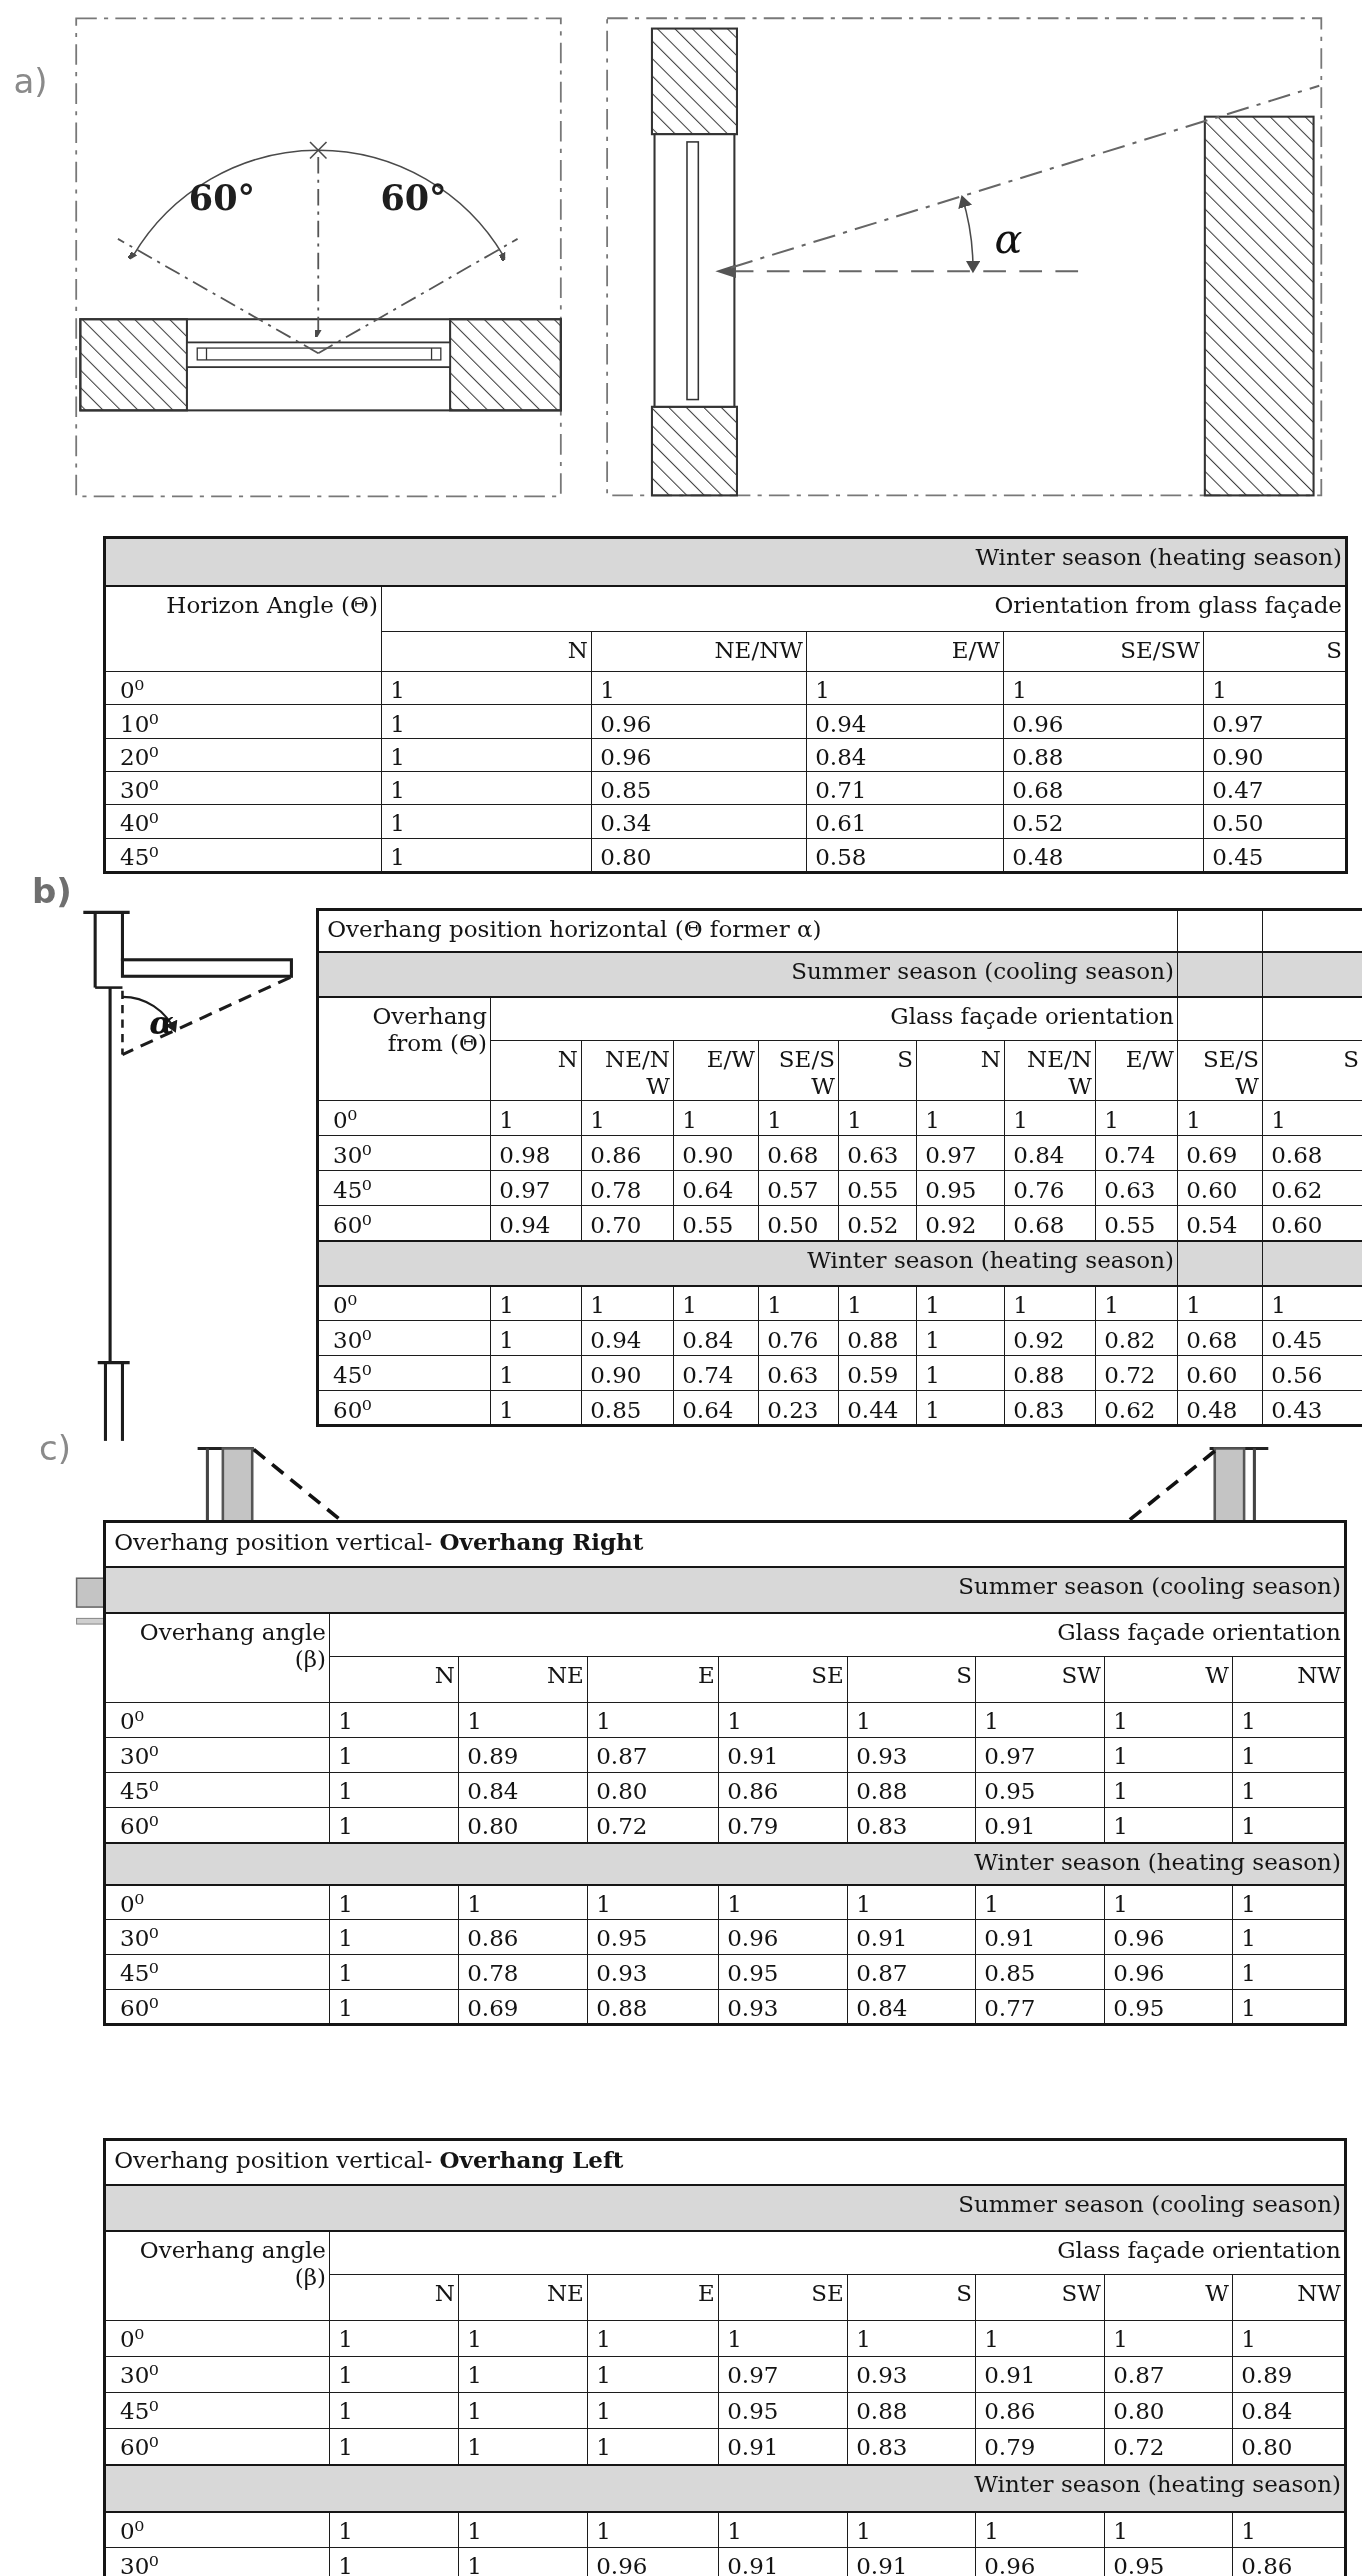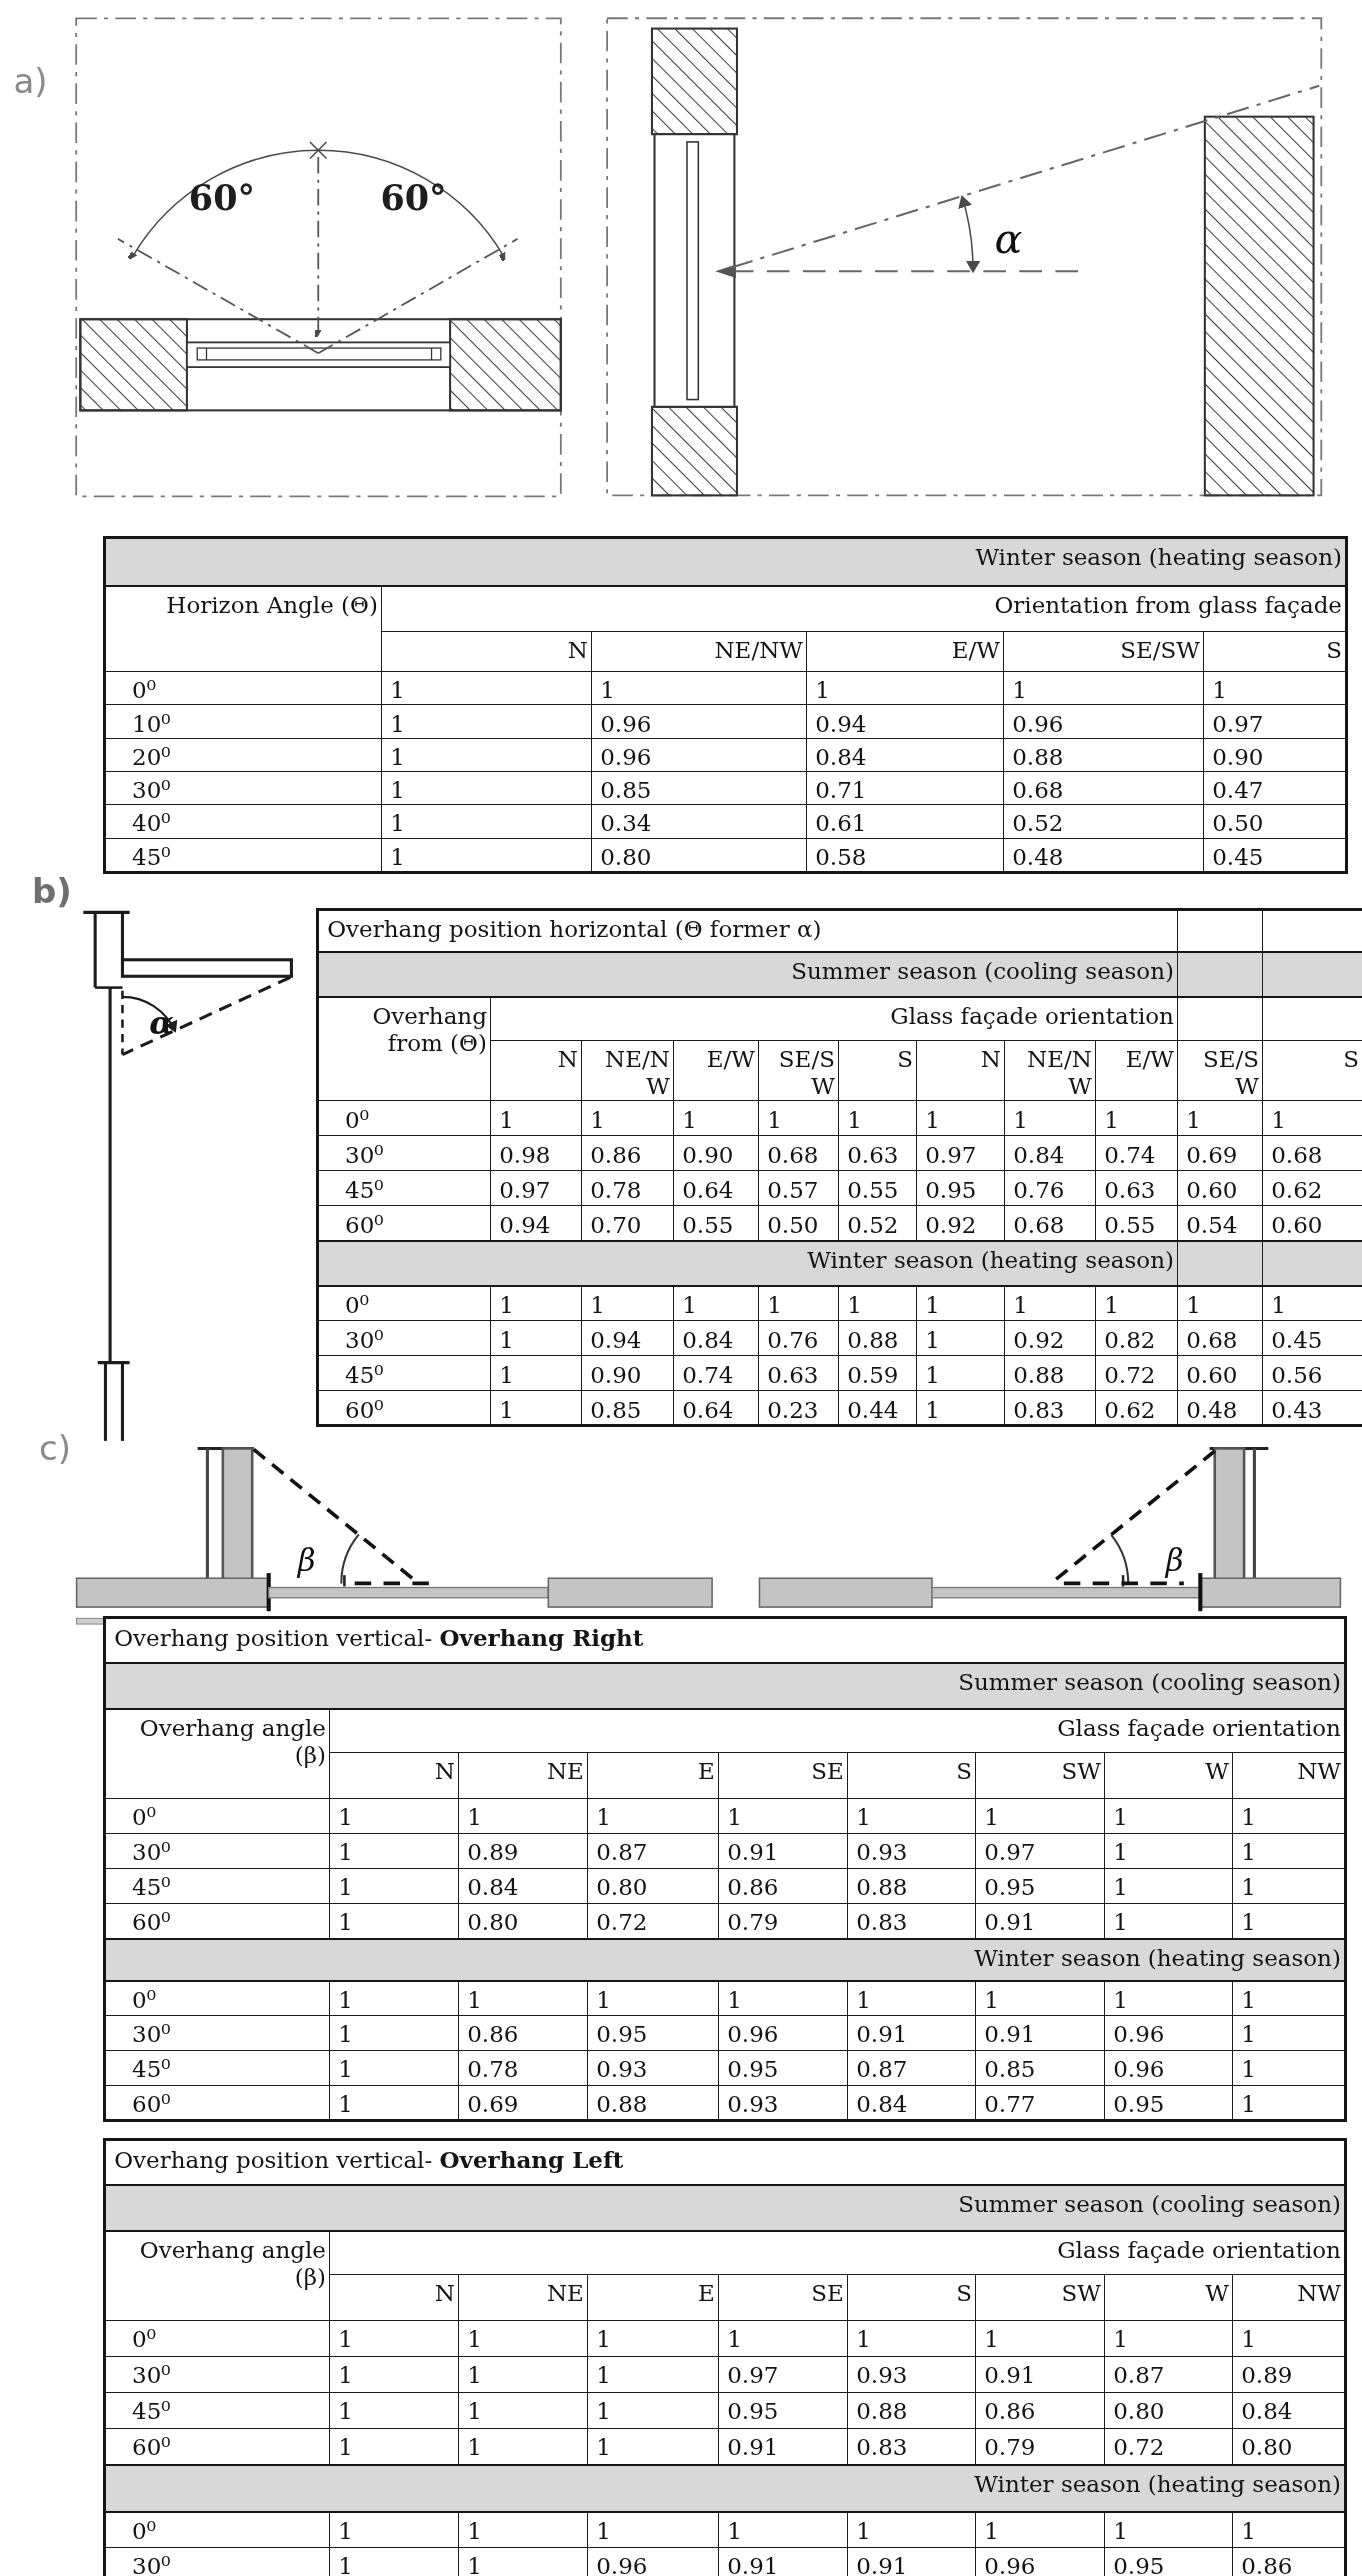--- a/index.html
+++ b/index.html
@@ -9,21 +9,21 @@
   .fig-label{font-family:"DejaVu Sans","Liberation Sans",sans-serif;color:#8a8a8a;font-size:34px;}
   .fig-label.b{color:#6f6f6f;font-weight:600;}
   table{border-collapse:collapse;table-layout:fixed;background:#fff;border:3.1px solid #161616;}
   td,th{border:1.5px solid #1c1c1c;font-weight:normal;text-align:left;vertical-align:top;
         padding:5.2px 3.1px 0 8.2px;font-size:23px;line-height:1.18;color:#141414;overflow:hidden;}
   th{font-weight:normal;text-align:right;}
   .season{background:#d8d8d8;}
   .hdr-row td,.hdr-row th{border-top:2.6px solid #161616;border-bottom:2.6px solid #161616;}
   .wrap2{white-space:pre-line;}
   .bold{font-weight:bold;}
-  .ang{padding-left:26px;}
+  .ang{padding-left:14px;}
   svg text{font-family:"DejaVu Serif","Liberation Serif",serif;}
 </style>
 </head>
 <body>
 
 <div class="abs fig-label" style="left:13.4px;top:61px;">a)</div>
 
 <svg class="abs" style="left:52px;top:10.3px;" width="515" height="500" viewBox="0 0 1000 970">
   <defs>
     <pattern id="hatchA" width="24" height="24" patternUnits="userSpaceOnUse" patternTransform="rotate(-45)">
@@ -383,21 +383,21 @@
     <rect x="924" y="282" width="318" height="56" fill="#c4c4c4" stroke="#666" stroke-width="3"></rect>
     <rect x="1334" y="282" width="335" height="56" fill="#c4c4c4" stroke="#666" stroke-width="3"></rect>
     <rect x="1669" y="300" width="521" height="20" fill="#c4c4c4" stroke="#777" stroke-width="2.5"></rect>
     <rect x="2190" y="282" width="272" height="56" fill="#c4c4c4" stroke="#666" stroke-width="3"></rect>
     <line x1="2190" y1="272" x2="2190" y2="346" stroke="#111" stroke-width="8"></line>
     <rect x="8" y="360" width="2454" height="11" fill="#cfcfcf" stroke="#888" stroke-width="2"></rect>
     <line x1="2462" y1="356" x2="2462" y2="392" stroke="#555" stroke-width="4"></line>
   </g>
 </svg>
 
-<div class="abs" style="left:103px;top:1616px;width:1242px;">
+<div class="abs" style="left:103px;top:1520px;width:1242px;">
 <table style="width:1242px;">
   <colgroup>
         <col style="width:225px">
         <col style="width:129px">
         <col style="width:129px">
         <col style="width:131px">
         <col style="width:129px">
         <col style="width:128px">
         <col style="width:129px">
         <col style="width:128px">

